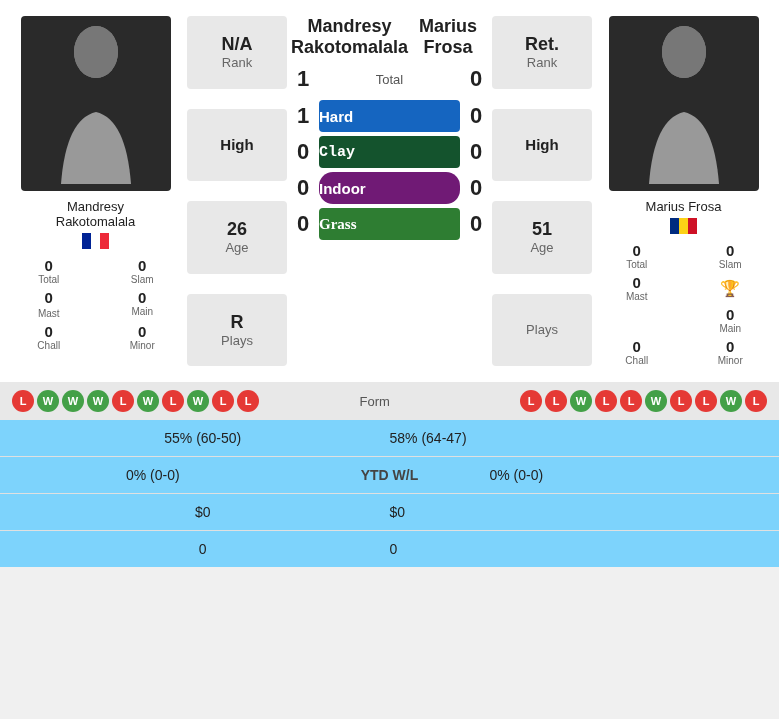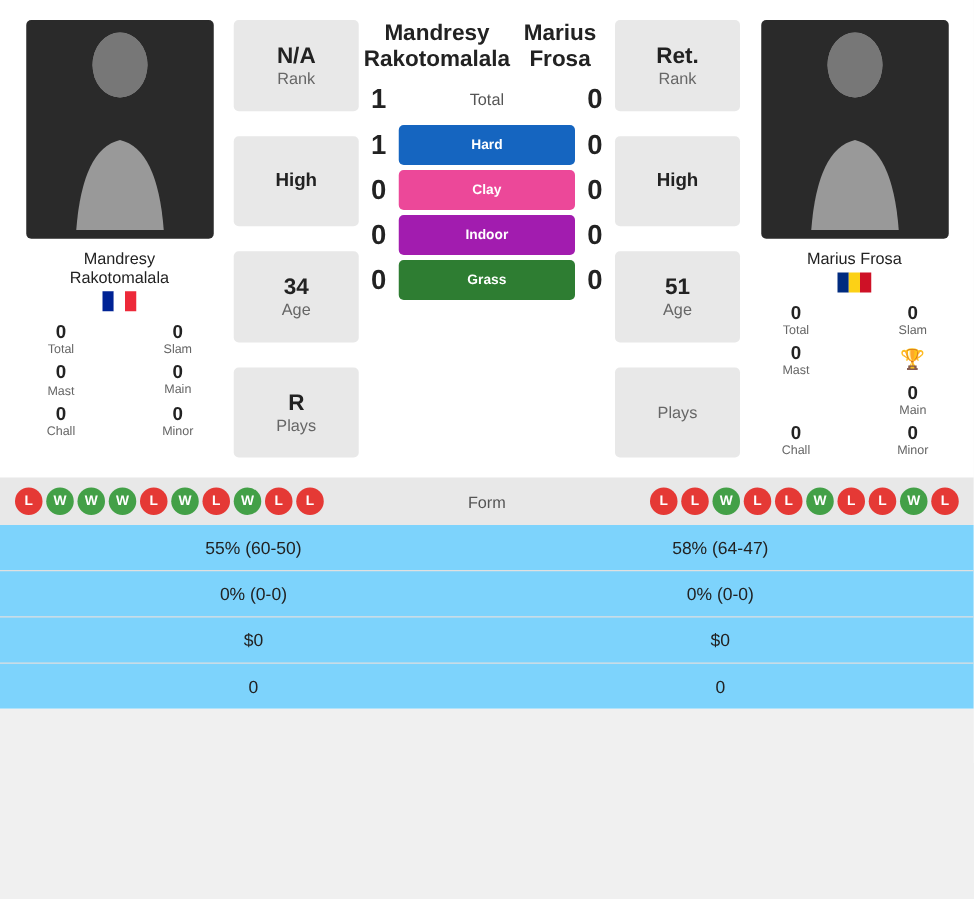--- a/index.html
+++ b/index.html
@@ -163,30 +163,30 @@
       width: 24px;
       text-align: center;
     }
 
     .surface-badge {
       flex: 1;
       height: 32px;
       border-radius: 4px;
       display: flex;
       align-items: center;
-      justify-content: center;
+      justify-content: flex-start;
       color: white;
-      font-size: 11px;
+      font-size: 15px;
       font-weight: bold;
     }
 
     .surface-hard { background: #1565c0; }
-    .surface-clay { background: #ec4899; }
-    .surface-indoor { background: #a21caf; }
-    .surface-grass { background: #2e7d32; }
+    .surface-clay { background: #14532d; font-family: Liberation Mono, monospace; }
+    .surface-indoor { background: #701a75; border-radius: 14px; }
+    .surface-grass { background: #2e7d32; font-family: Liberation Serif, serif; }
 
     .total-row {
       display: flex;
       align-items: center;
       width: 100%;
       gap: 4px;
       margin-bottom: 4px;
     }
 
     .total-label {
@@ -210,21 +210,21 @@
       gap: 3px;
       flex: 1;
     }
 
     .form-badges-right { justify-content: flex-end; }
 
     .form-label {
       font-size: 13px;
       color: #555;
       min-width: 60px;
-      text-align: center;
+      text-align: left;
     }
 
     .form-badge {
       width: 22px;
       height: 22px;
       border-radius: 50%;
       display: flex;
       align-items: center;
       justify-content: center;
       color: white;
@@ -259,21 +259,21 @@
     .stats-center {
       min-width: 200px;
       text-align: center;
       font-size: 14px;
       font-weight: bold;
       color: #444;
     }
 
     .stats-right {
       flex: 1;
-      text-align: center;
+      text-align: left;
       font-size: 14px;
       color: #222;
     }
 
     
     .flag-fr { display: inline-flex; gap: 0; }
     .flag-ro { display: inline-flex; gap: 0; }
     .flag-strip {
       width: 9px;
       height: 16px;
@@ -333,21 +333,21 @@
 
     <div class="player-detail-card">
       <div class="detail-box">
         <span class="detail-value">N/A</span>
         <span class="detail-label">Rank</span>
       </div>
       <div class="detail-box">
         <span class="detail-value" style="font-size:15px;">High</span>
       </div>
       <div class="detail-box">
-        <span class="detail-value">34</span>
+        <span class="detail-value">26</span>
         <span class="detail-label">Age</span>
       </div>
       <div class="detail-box">
         <span class="detail-value">R</span>
         <span class="detail-label">Plays</span>
       </div>
     </div>
 
     <div class="center-column">
 
@@ -495,20 +495,21 @@
       </div>
   </div>
 
   <div class="stats-section" id="bottom-stats">
   <div class="stats-row">
         <div class="stats-left">55% (60-50)</div>
         <div class="stats-right">58% (64-47)</div>
       </div>
       <div class="stats-row">
         <div class="stats-left">0% (0-0)</div>
+        <div class="stats-center">YTD W/L</div>
         <div class="stats-right">0% (0-0)</div>
       </div>
       <div class="stats-row">
         <div class="stats-left">$0</div>
         <div class="stats-right">$0</div>
       </div>
       <div class="stats-row">
         <div class="stats-left">0</div>
         <div class="stats-right">0</div>
       </div>

